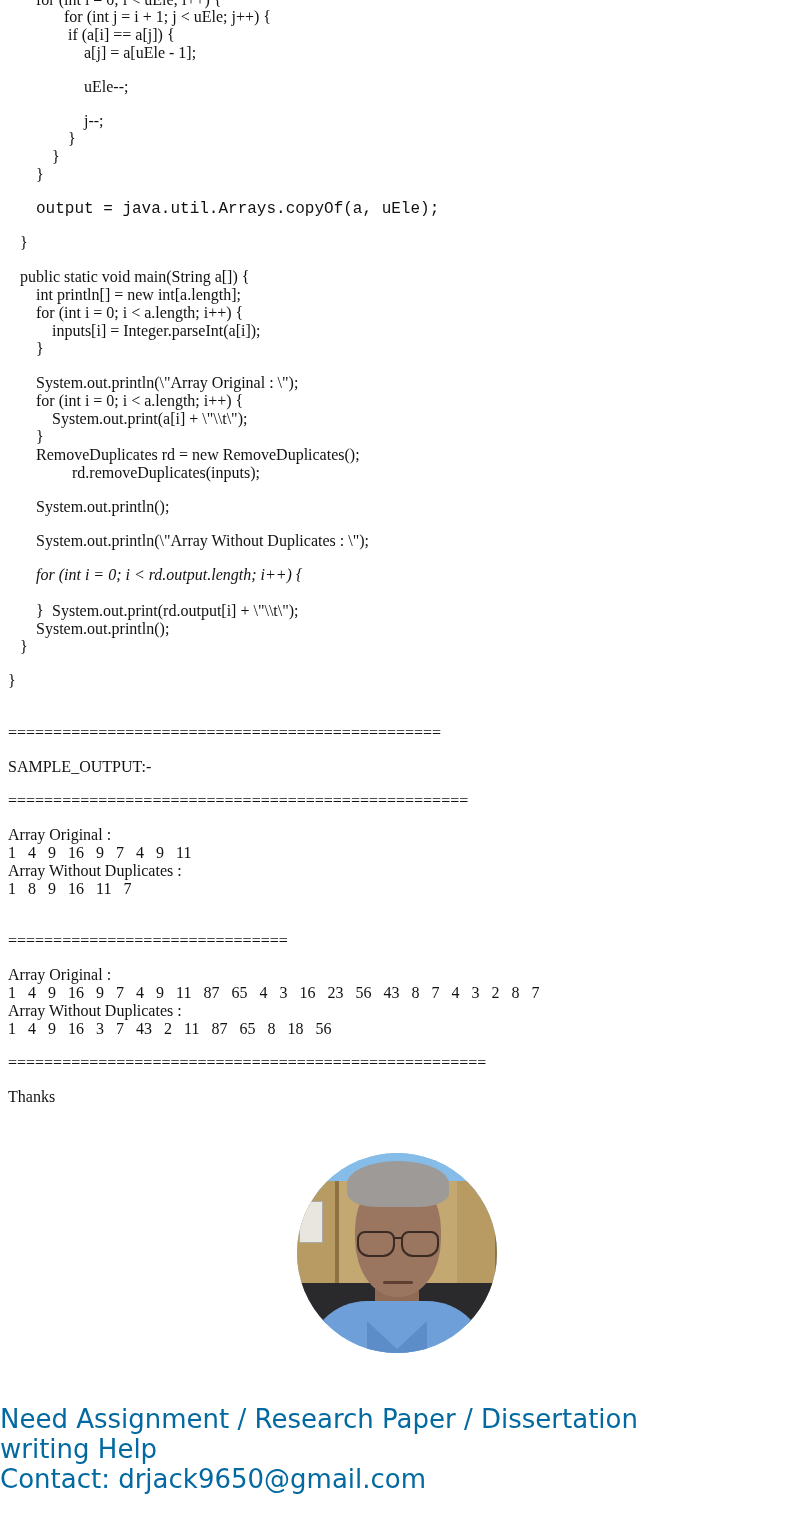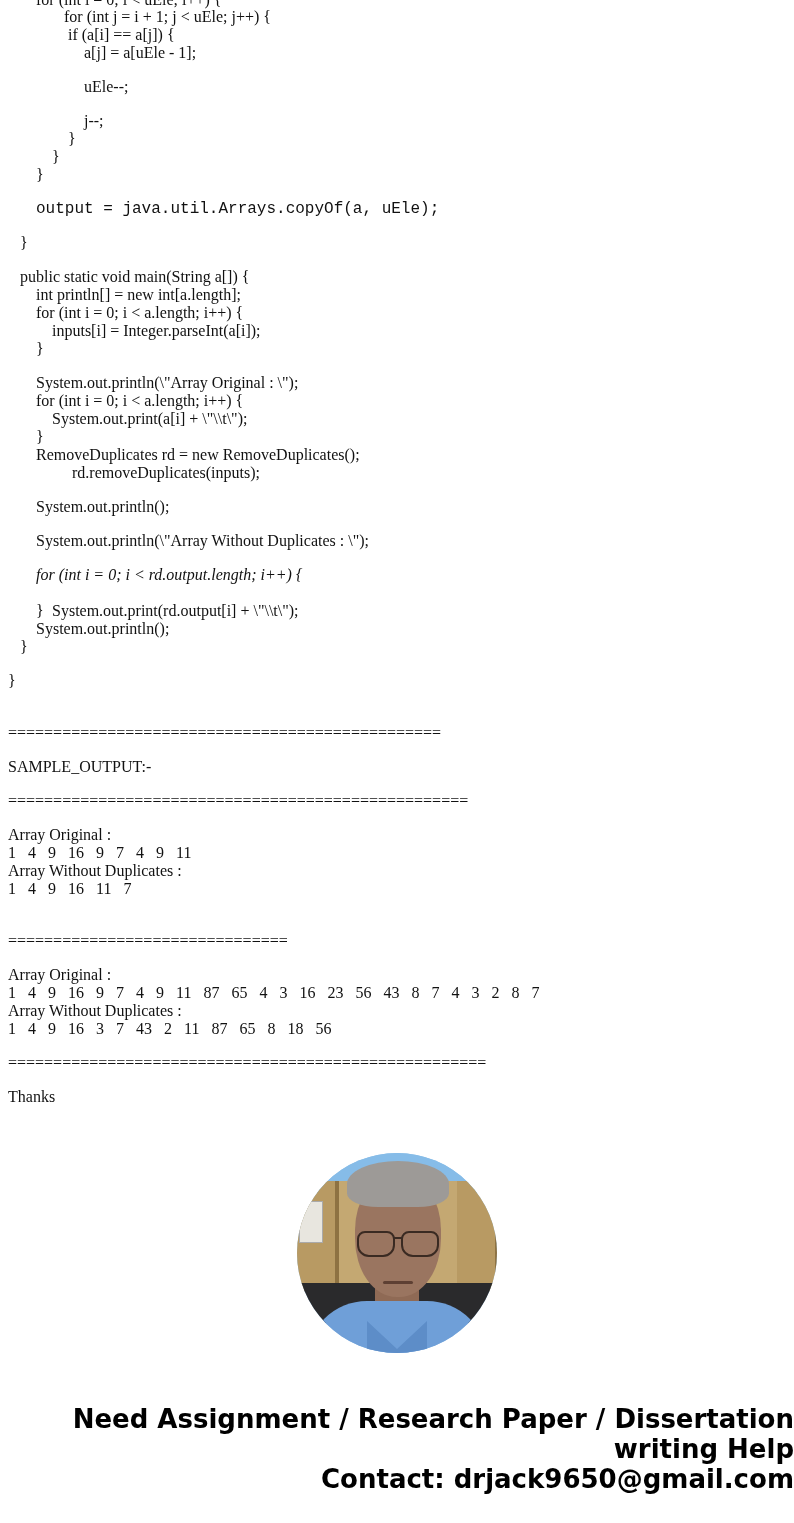--- a/index.html
+++ b/index.html
@@ -24,23 +24,23 @@
   .avatar .shirt { position:absolute; left:10px; top:148px; width:180px; height:80px; border-radius: 60px 60px 0 0; background:#6f9fd8; }
   .avatar .collar { position:absolute; left:70px; top:168px; width:60px; height:40px; background:#5d8dc8; clip-path: polygon(0 0, 50% 70%, 100% 0, 100% 100%, 0 100%); }
   .avatar .neck { position:absolute; left:78px; top:135px; width:44px; height:30px; background:#8f6a55; }
   .avatar .face { position:absolute; left:58px; top:22px; width:86px; height:122px; border-radius: 45% 45% 48% 48%; background:#9a7560; }
   .avatar .hair { position:absolute; left:50px; top:8px; width:102px; height:46px; border-radius: 50% 50% 30% 30%; background:#9d9a97; }
   .avatar .glass { position:absolute; top:78px; width:34px; height:22px; border:2px solid #3a2a22; border-radius: 8px 8px 12px 12px; }
   .avatar .glass.l { left:60px; } .avatar .glass.r { left:104px; }
   .avatar .bridge { position:absolute; left:96px; top:84px; width:10px; height:2px; background:#3a2a22; }
   .avatar .mouth { position:absolute; left:86px; top:128px; width:30px; height:3px; background:#5e4033; border-radius:2px; }
   .promo {
-    position: absolute; left: 0; width: 794px; text-align: right;
-    font-family: "DejaVu Sans", sans-serif; font-weight: bold; font-size: 26px;
-    line-height: 30px; color: #000000;
+    position: absolute; left: 0; width: 794px; text-align: left;
+    font-family: "DejaVu Sans", sans-serif; font-weight: normal; font-size: 26px;
+    line-height: 30px; color: #0369a1;
   }
 </style>
 </head>
 <body>
 
 <div id="code-block">
     <div class="ln" style="top: -9px; left: 36px;">for (int i = 0; i &lt; uEle; i++) {</div>
     <div class="ln" style="top: 8px; left: 64px;">for (int j = i + 1; j &lt; uEle; j++) {</div>
     <div class="ln" style="top: 26px; left: 68px;">if (a[i] == a[j]) {</div>
     <div class="ln" style="top: 44px; left: 84px;">a[j] = a[uEle - 1];</div>
@@ -72,21 +72,21 @@
     <div class="ln" style="top: 672px; left: 8px;">}</div>
   </div>
 
 <div class="ln sep" style="top:724px;left:8px">================================================</div>
 <div class="ln" style="top:758px;left:8px">SAMPLE_OUTPUT:-</div>
 <div class="ln sep" style="top:792px;left:8px">===================================================</div>
 
 <div class="ln" style="top:826px;left:8px">Array Original :</div>
 <div class="ln" style="top:844px;left:8px">1   4   9   16   9   7   4   9   11</div>
 <div class="ln" style="top:862px;left:8px">Array Without Duplicates :</div>
-<div class="ln" style="top:880px;left:8px">1   4   9   16   11   7</div>
+<div class="ln" style="top:880px;left:8px">1   8   9   16   11   7</div>
 
 <div class="ln sep" style="top:932px;left:8px">===============================</div>
 
 <div class="ln" style="top:966px;left:8px">Array Original :</div>
 <div class="ln" style="top:984px;left:8px">1   4   9   16   9   7   4   9   11   87   65   4   3   16   23   56   43   8   7   4   3   2   8   7</div>
 <div class="ln" style="top:1002px;left:8px">Array Without Duplicates :</div>
 <div class="ln" style="top:1020px;left:8px">1   4   9   16   3   7   43   2   11   87   65   8   18   56</div>
 
 <div class="ln sep" style="top:1054px;left:8px">=====================================================</div>
 <div class="ln" style="top:1088px;left:8px">Thanks</div>

